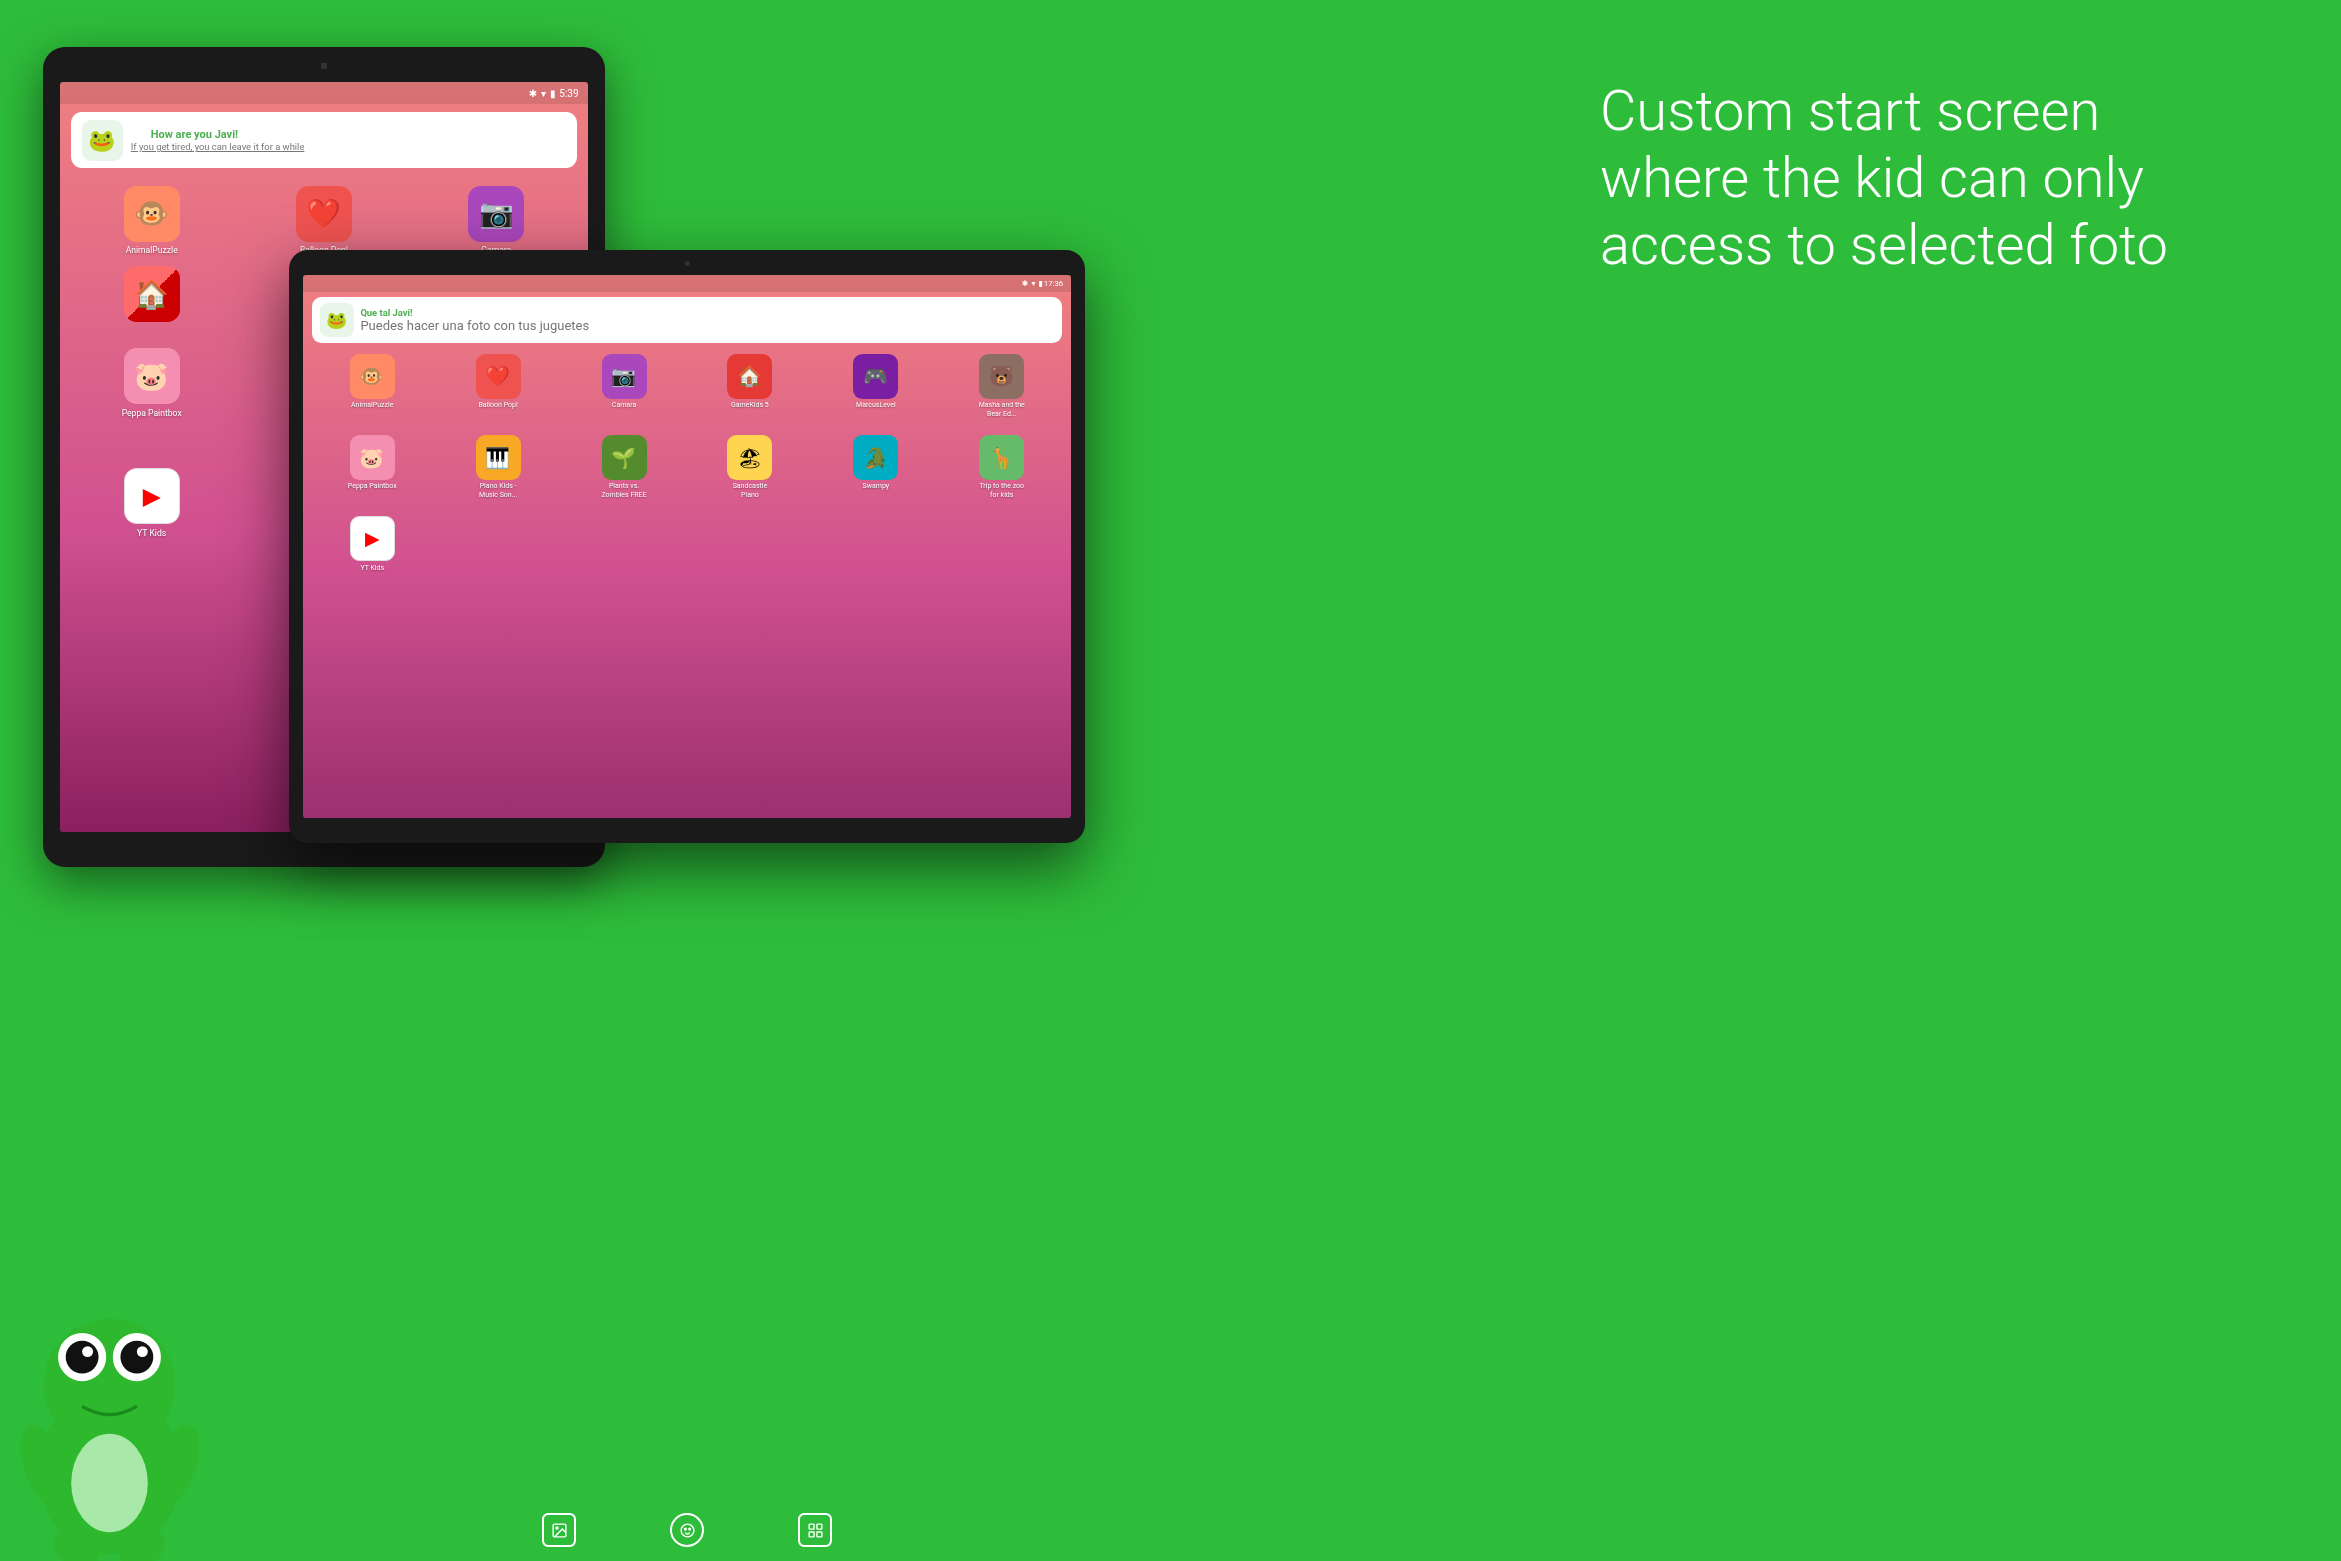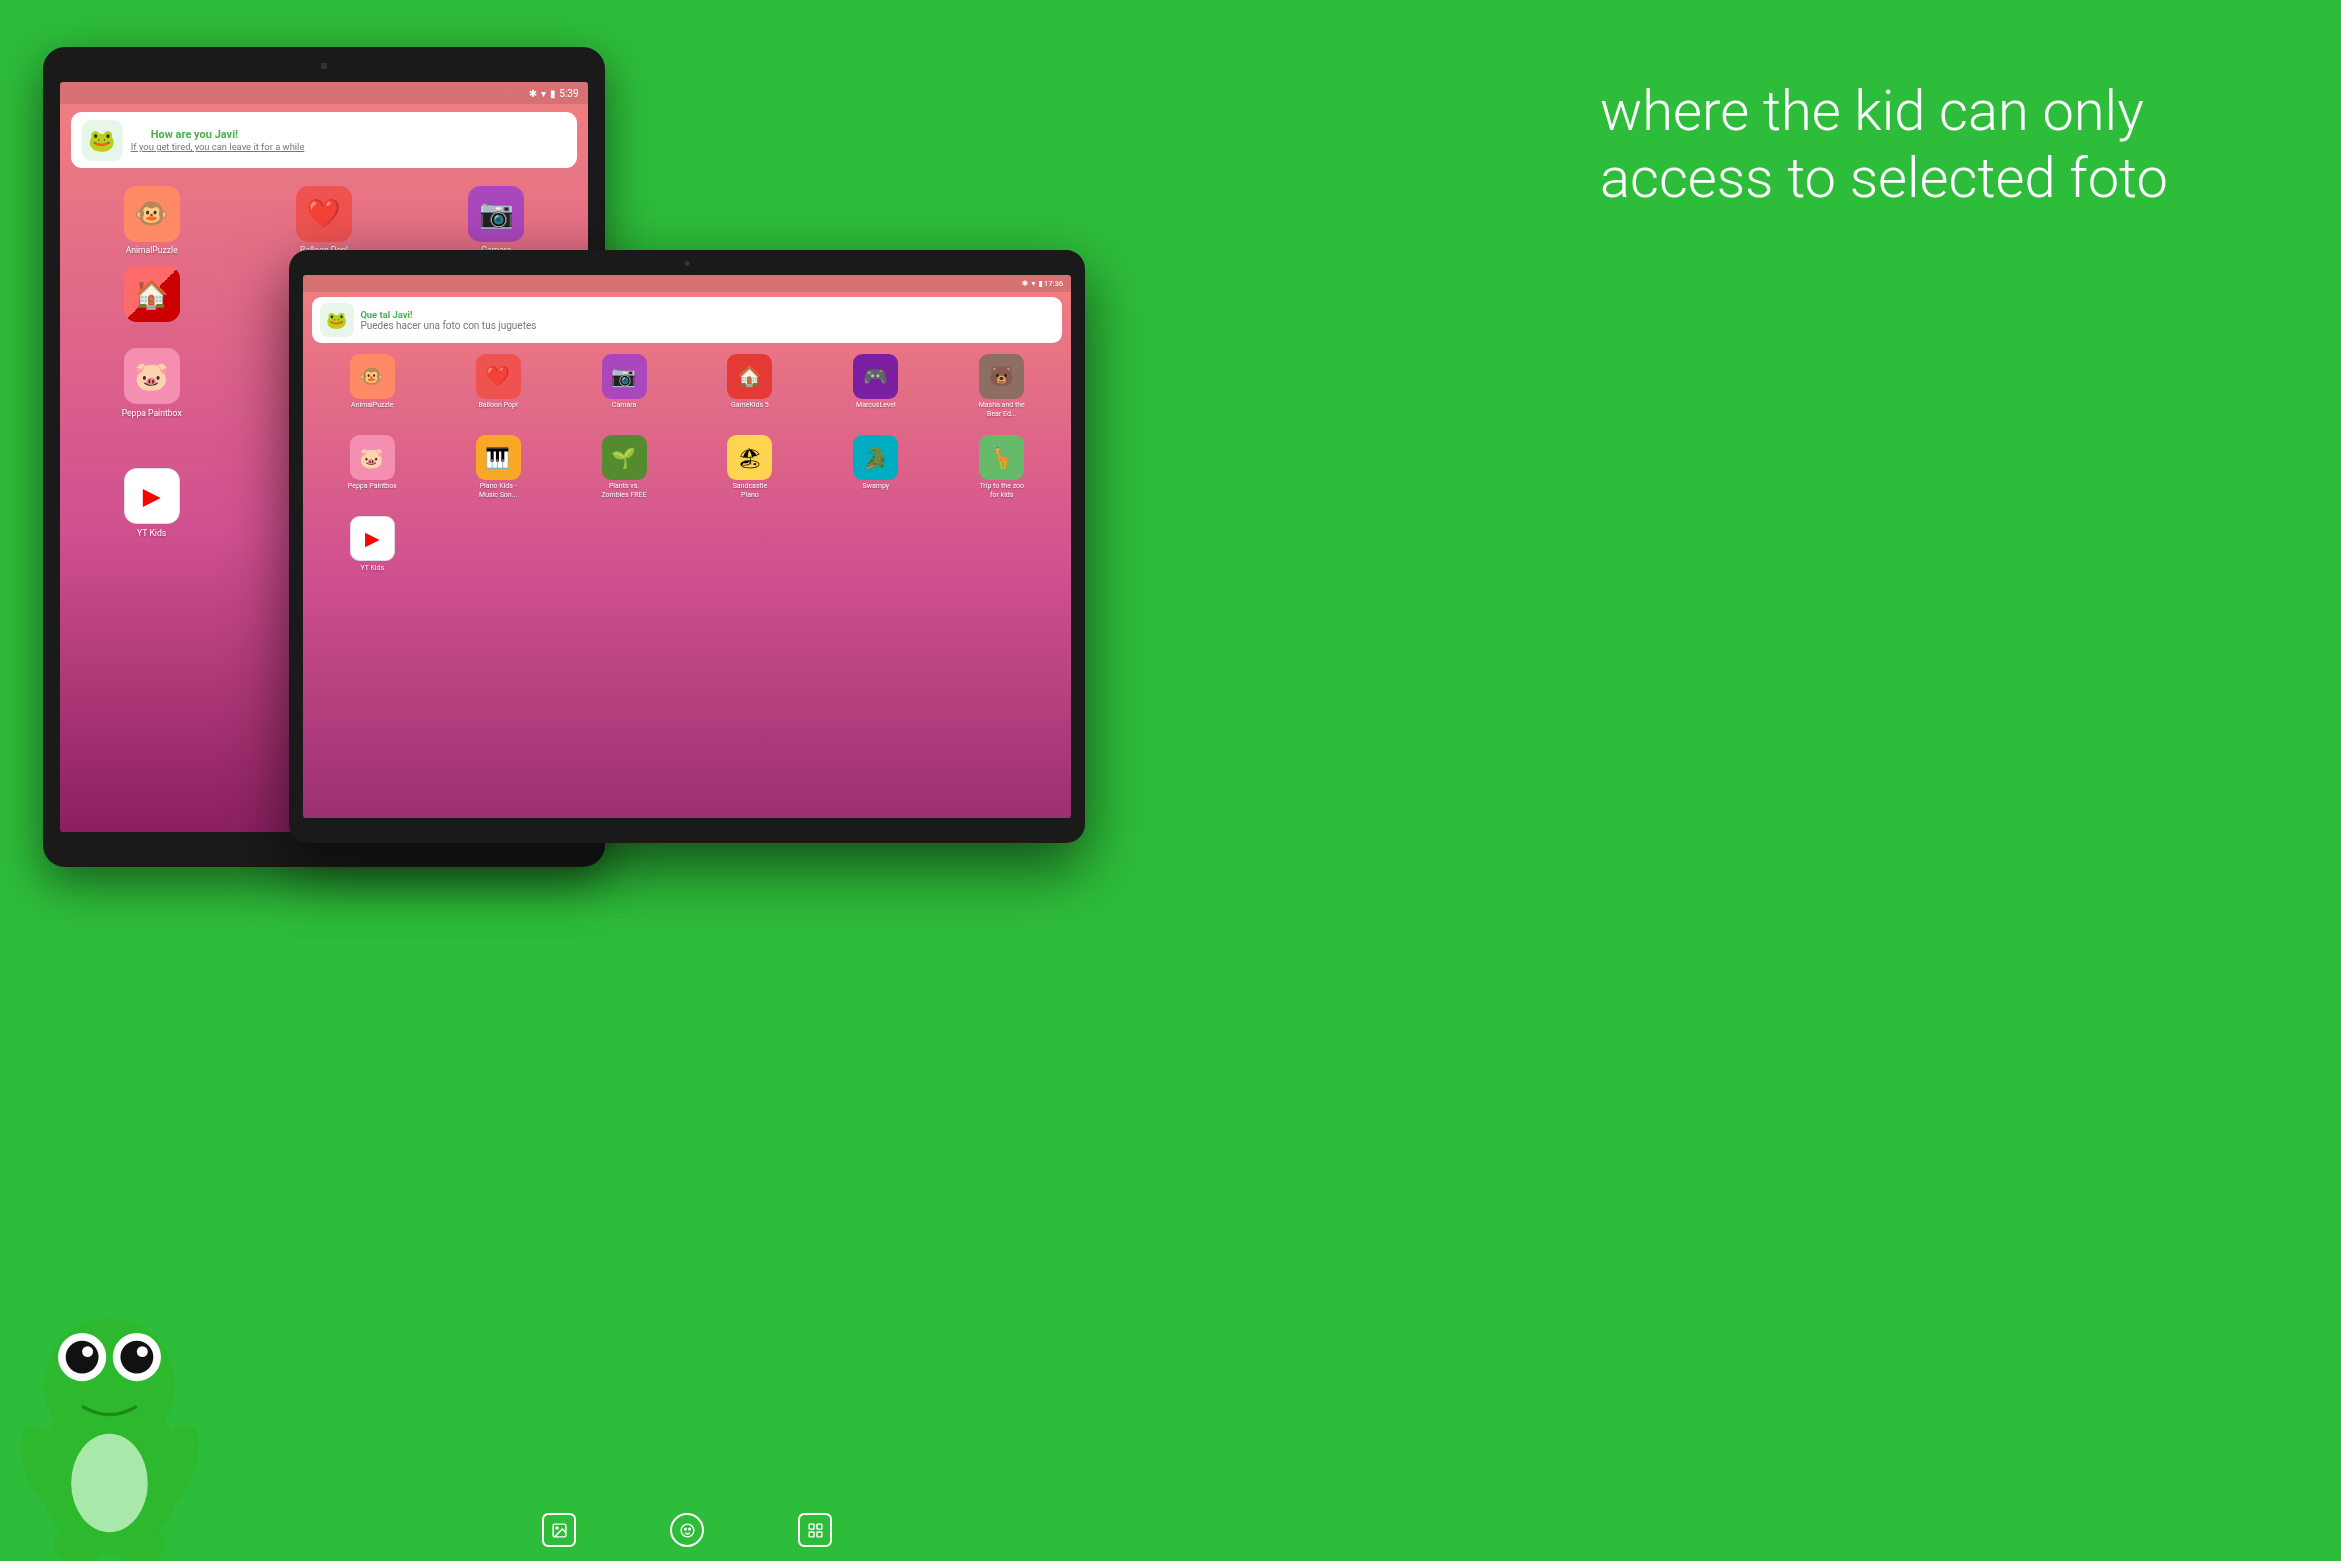--- a/index.html
+++ b/index.html
@@ -183,21 +183,21 @@
       font-size: 17px;
       flex-shrink: 0;
     }
     .tablet-front .notif-text .notif-title {
       color: #4caf50;
       font-size: 9.4px;
       font-weight: bold;
     }
     .tablet-front .notif-text .notif-body {
       color: #777;
-      font-size: 10px;
+      font-size: 13px;
     }
     .tablet-front .apps-grid {
       display: grid;
       grid-template-columns: repeat(6, 1fr);
       gap: 6.2px;
       padding: 6.2px 9.4px;
     }
     .tablet-front .app-item {
       display: flex;
       flex-direction: column;
@@ -267,20 +267,21 @@
     .icon-zoo { background: #66bb6a; }
     .icon-yt { background: white; border: 0.8px solid #ddd; }
     .icon-folder { background: linear-gradient(135deg, #ff6b6b 50%, #cc0000 50%); }
   </style>
 </head>
 <body>
 
 <div style="position:absolute;inset:0;background:#2ebd3a;"></div>
 
 <div class="tagline">
+  <div>Custom start screen</div>
   <div>where the kid can only</div>
   <div>access to selected foto</div>
 </div>
 
 <div class="tablet-back">
 
   <div style="position:absolute;top:15.6px;left:50%;transform:translateX(-50%);width:6.2px;height:6.2px;background:#333;border-radius:50;"></div>
 
   <div class="screen">
 

